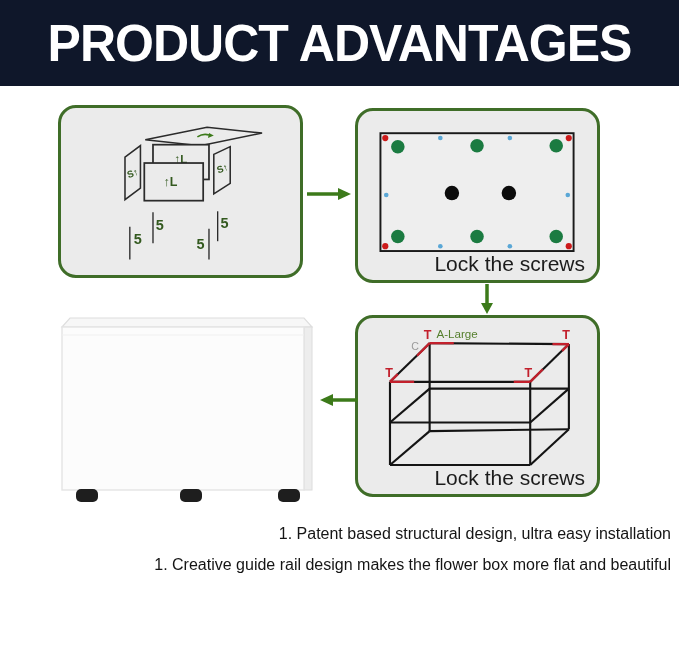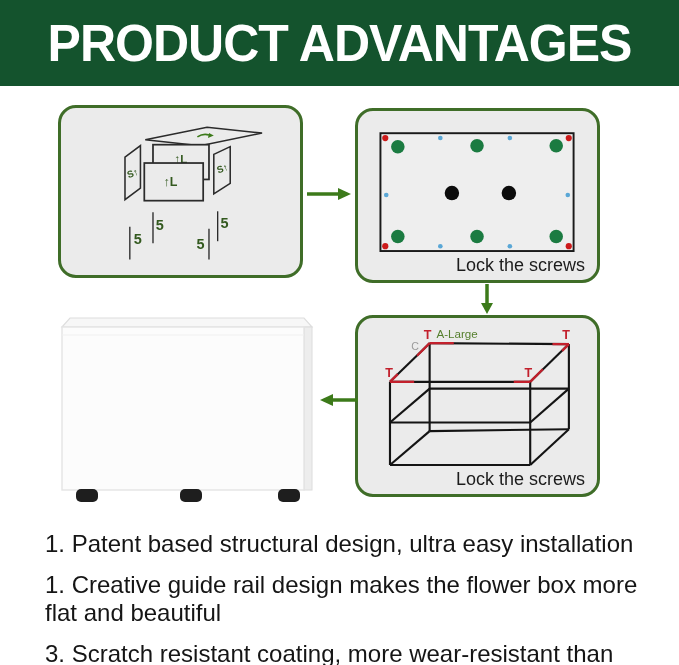--- a/index.html
+++ b/index.html
@@ -1,44 +1,44 @@
 <!DOCTYPE html>
 <html><head>
 <meta charset="utf-8">
 <style>
   html,body{margin:0;padding:0;background:#fff;}
   .page{position:relative;width:679px;height:665px;background:#ffffff;overflow:hidden;
         font-family:"Liberation Sans", sans-serif;}
 
   
-  .banner{position:absolute;left:0;top:0;width:679px;height:86px;background:#14532d;
+  .banner{position:absolute;left:0;top:0;width:679px;height:86px;background:#0f172a;
           display:flex;align-items:center;justify-content:center;}
   .banner h1{margin:0;color:#ffffff;font-size:50px;font-weight:bold;letter-spacing:-1px;
              transform:scaleY(1.04);white-space:nowrap;}
 
   
   .panel{position:absolute;background:#ebebeb;border:3px solid #3f6d28;border-radius:18px;box-sizing:border-box;}
   .panel-exploded{left:58px;top:105px;width:245px;height:173px;}
   .panel-screws{left:355px;top:108px;width:245px;height:175px;}
   .panel-frame{left:355px;top:315px;width:245px;height:182px;}
   .panel svg{position:absolute;left:0;top:0;}
-  .caption{position:absolute;right:12px;bottom:4px;font-size:18px;color:#1c1c1c;white-space:nowrap;}
+  .caption{position:absolute;right:12px;bottom:4px;font-size:21px;color:#1c1c1c;white-space:nowrap;}
 
   
   .flow-arrow{position:absolute;}
   .arrow-right{left:305px;top:186px;}
   .arrow-down{left:479px;top:284px;}
   .arrow-left{left:320px;top:392px;}
 
   
   .product{position:absolute;left:40px;top:305px;width:290px;height:205px;margin:0;}
 
   
   .advantages{position:absolute;left:33px;top:518px;width:640px;color:#151515;}
-  .advantages p{margin:12px;font-size:24px;line-height:28.5px;}
+  .advantages p{margin:2px;font-size:16px;line-height:28.5px;text-align:right;}
 
   text{font-family:"Liberation Sans", sans-serif;}
   .diagram-label{fill:#33591f;font-weight:bold;}
 </style>
 </head>
 <body>
 
 <div class="page">
 
   <header class="banner">
@@ -185,16 +185,15 @@
         <rect x="36" y="184" width="22" height="13" rx="5"></rect>
         <rect x="140" y="184" width="22" height="13" rx="5"></rect>
         <rect x="238" y="184" width="22" height="13" rx="5"></rect>
       </g>
     </svg>
   </figure>
 
   <section class="advantages">
     <p>1. Patent based structural design, ultra easy installation</p>
     <p>1. Creative guide rail design makes the flower box more flat and beautiful</p>
-    <p>3. Scratch resistant coating, more wear-resistant than traditional products</p>
   </section>
 
 </div>
 
 </body></html>

